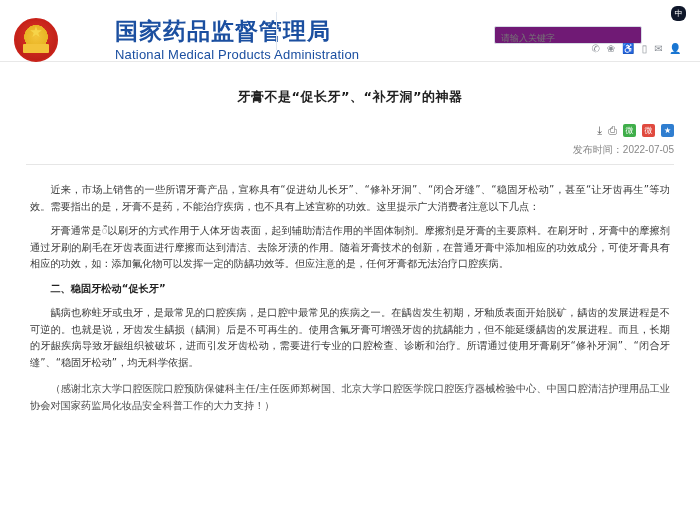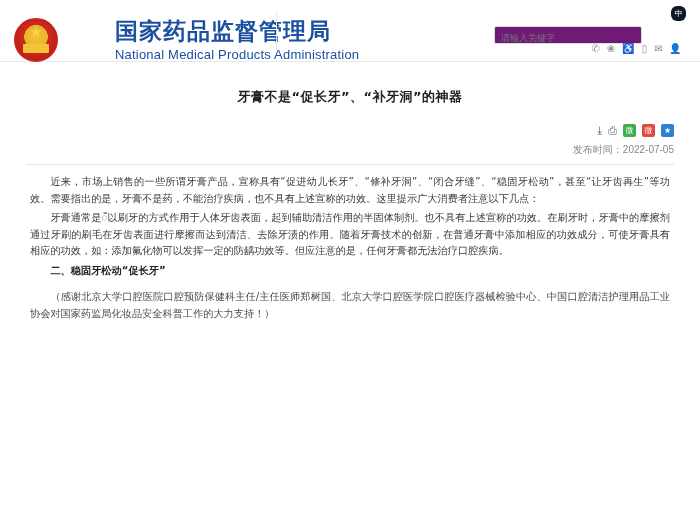--- a/index.html
+++ b/index.html
@@ -195,21 +195,21 @@
     margin: 7px 26px 0 26px;
     height: 1px;
     background: #e6e6e6;
   }
 
   
   .content {
     padding: 9px 30px 0 30px;
   }
   .content p {
-    margin: 0 0 3px 0;
+    margin: 8px 0 3px 0;
     font-family: "DejaVu Sans", sans-serif;
     font-size: 10.2px;
     line-height: 1.62;
     color: #3a3a3a;
     text-align: justify;
     text-indent: 2em;
   }
   .content p.sub-head {
     font-weight: bold;
     color: #222;
@@ -261,16 +261,17 @@
   <span class="sq sq-blue">★</span>
 </div>
 
 <div class="meta-line">
   <span class="meta-date">发布时间：2022-07-05</span>
 </div>
 <div class="hr"></div>
 
 <div class="content">
   <p>近来，市场上销售的一些所谓牙膏产品，宣称具有“促进幼儿长牙”、“修补牙洞”、“闭合牙缝”、“稳固牙松动”，甚至“让牙齿再生”等功效。需要指出的是，牙膏不是药，不能治疗疾病，也不具有上述宣称的功效。这里提示广大消费者注意以下几点：</p>
-  <p>牙膏通常是ँ以刷牙的方式作用于人体牙齿表面，起到辅助清洁作用的半固体制剂。也不具有上述宣称的功效。在刷牙时，牙膏中的摩擦剂通过牙刷的刷毛在牙齿表面进行摩擦而达到清洁、去除牙渍的作用。随着牙膏技术的创新，在普通牙膏中添加相应的功效成分，可使牙膏具有相应的功效，如：添加氟化物可以发挥一定的防龋功效等。但应注意的是，任何牙膏都无法治疗口腔疾病。</p>
+  <p>牙膏通常是ँ以刷牙的方式作用于人体牙齿表面，起到辅助清洁作用的半固体制剂。摩擦剂是牙膏的主要原料。在刷牙时，牙膏中的摩擦剂通过牙刷的刷毛在牙齿表面进行摩擦而达到清洁、去除牙渍的作用。随着牙膏技术的创新，在普通牙膏中添加相应的功效成分，可使牙膏具有相应的功效，如：添加氟化物可以发挥一定的防龋功效等。但应注意的是，任何牙膏都无法治疗口腔疾病。</p>
   <p class="sub-head">二、稳固牙松动“促长牙”</p>
+  <p>龋病也称蛀牙或虫牙，是最常见的口腔疾病，是口腔中最常见的疾病之一。在龋齿发生初期，牙釉质表面开始脱矿，龋齿的发展进程是不可逆的。也就是说，牙齿发生龋损（龋洞）后是不可再生的。使用含氟牙膏可增强牙齿的抗龋能力，但不能延缓龋齿的发展进程。而且，长期的牙龈疾病导致牙龈组织被破坏，进而引发牙齿松动，需要进行专业的口腔检查、诊断和治疗。所谓通过使用牙膏刷牙“修补牙洞”、“闭合牙缝”、“稳固牙松动”，均无科学依据。</p>
   <p class="note">（感谢北京大学口腔医院口腔预防保健科主任/主任医师郑树国、北京大学口腔医学院口腔医疗器械检验中心、中国口腔清洁护理用品工业协会对国家药监局化妆品安全科普工作的大力支持！）</p>
 </div>
 
 </body></html>

